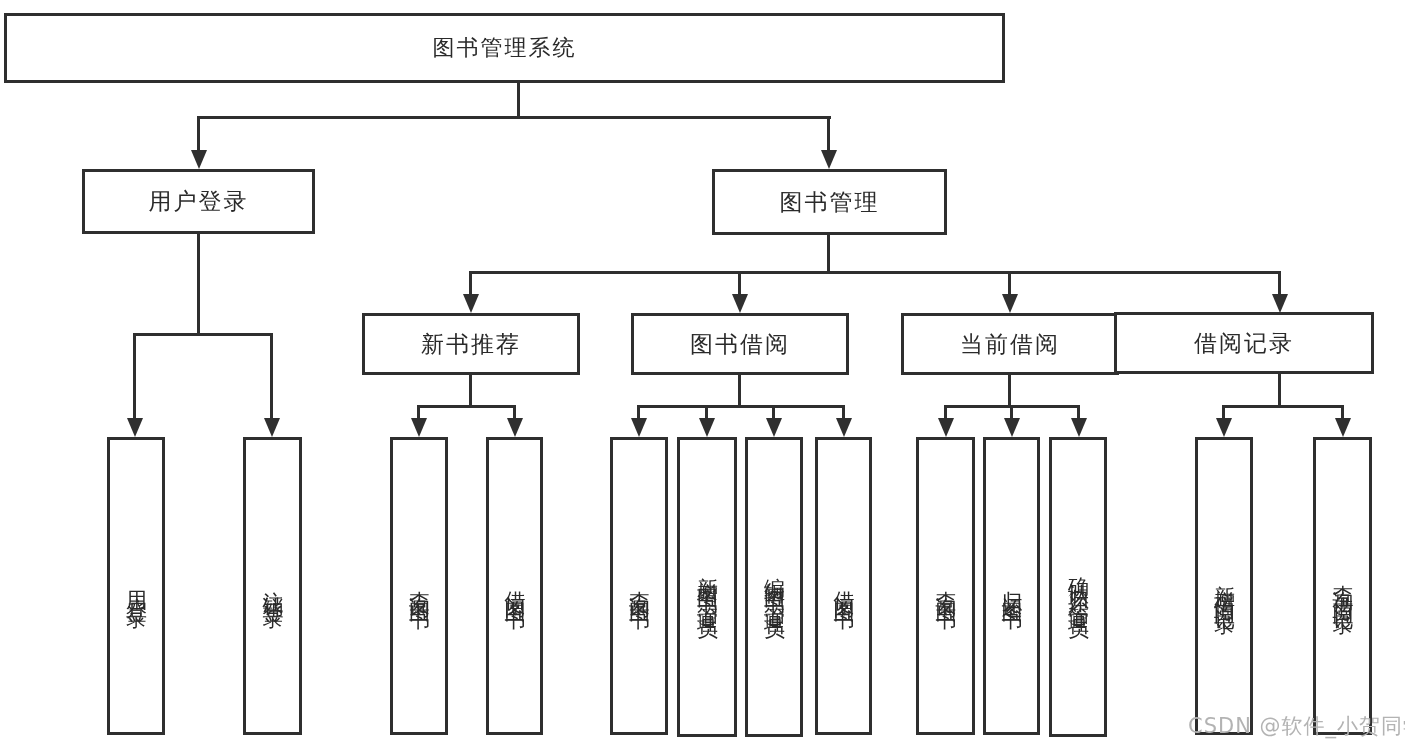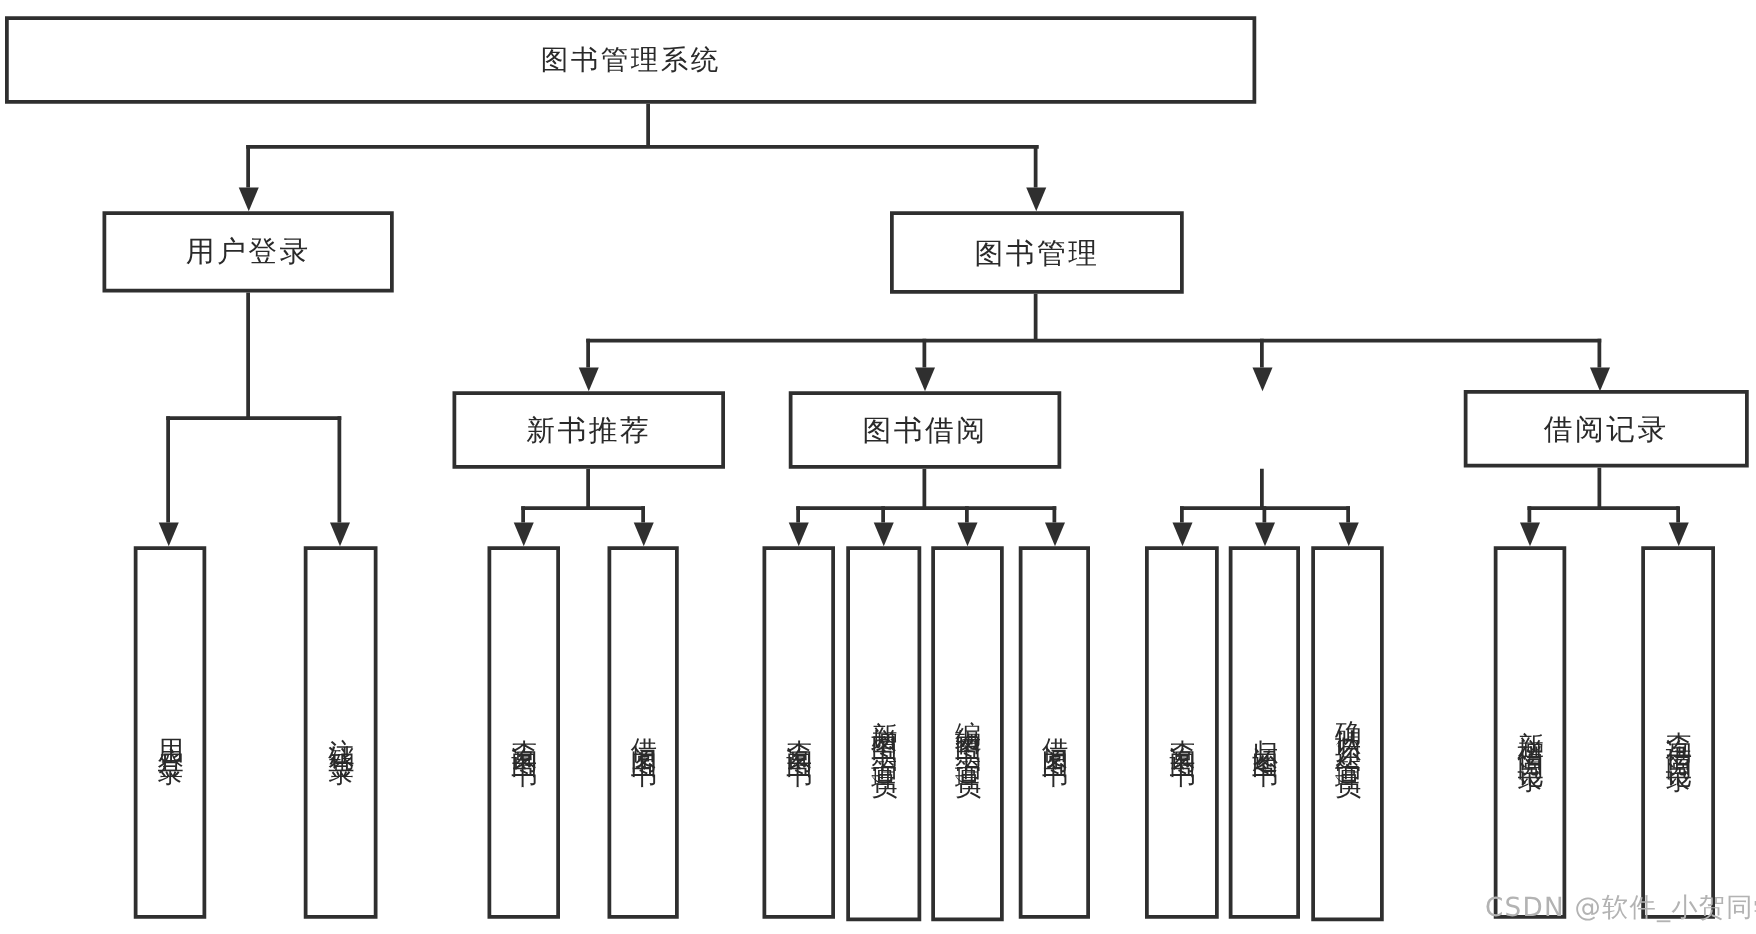--- a/index.html
+++ b/index.html
@@ -107,22 +107,25 @@
   </div>
 
   <div class="box" style="left:631px;top:313px;width:218px;height:62px">
     <span class="hlabel">图书借阅</span>
   </div>
 
   <div class="box" style="left:362px;top:313px;width:218px;height:62px">
     <span class="hlabel">新书推荐</span>
   </div>
 
+  <div class="box" style="left:901px;top:313px;width:218px;height:62px">
+    <span class="hlabel">当前借阅</span>
+  </div>
 
-  <div class="box" style="left:1171px;top:312px;width:228px;height:62px">
+  <div class="box" style="left:1114px;top:312px;width:260px;height:62px">
     <span class="hlabel">借阅记录</span>
   </div>
 
   <div class="box" style="left:107px;top:437px;width:58px;height:298px">
     <span class="vlabel">用户登录</span>
   </div>
   <div class="box" style="left:243px;top:437px;width:59px;height:298px">
     <span class="vlabel">注销登录</span>
   </div>
 

